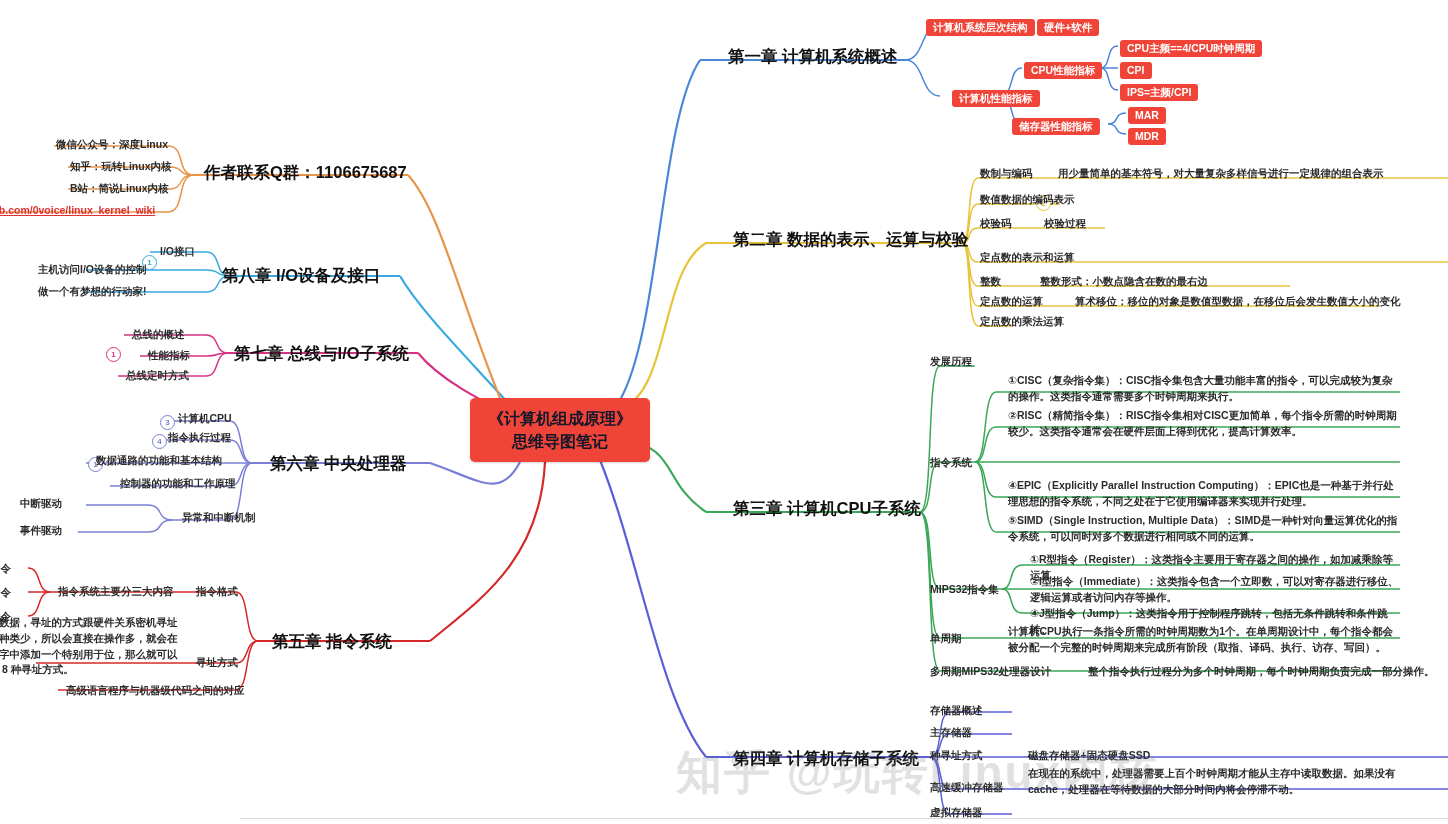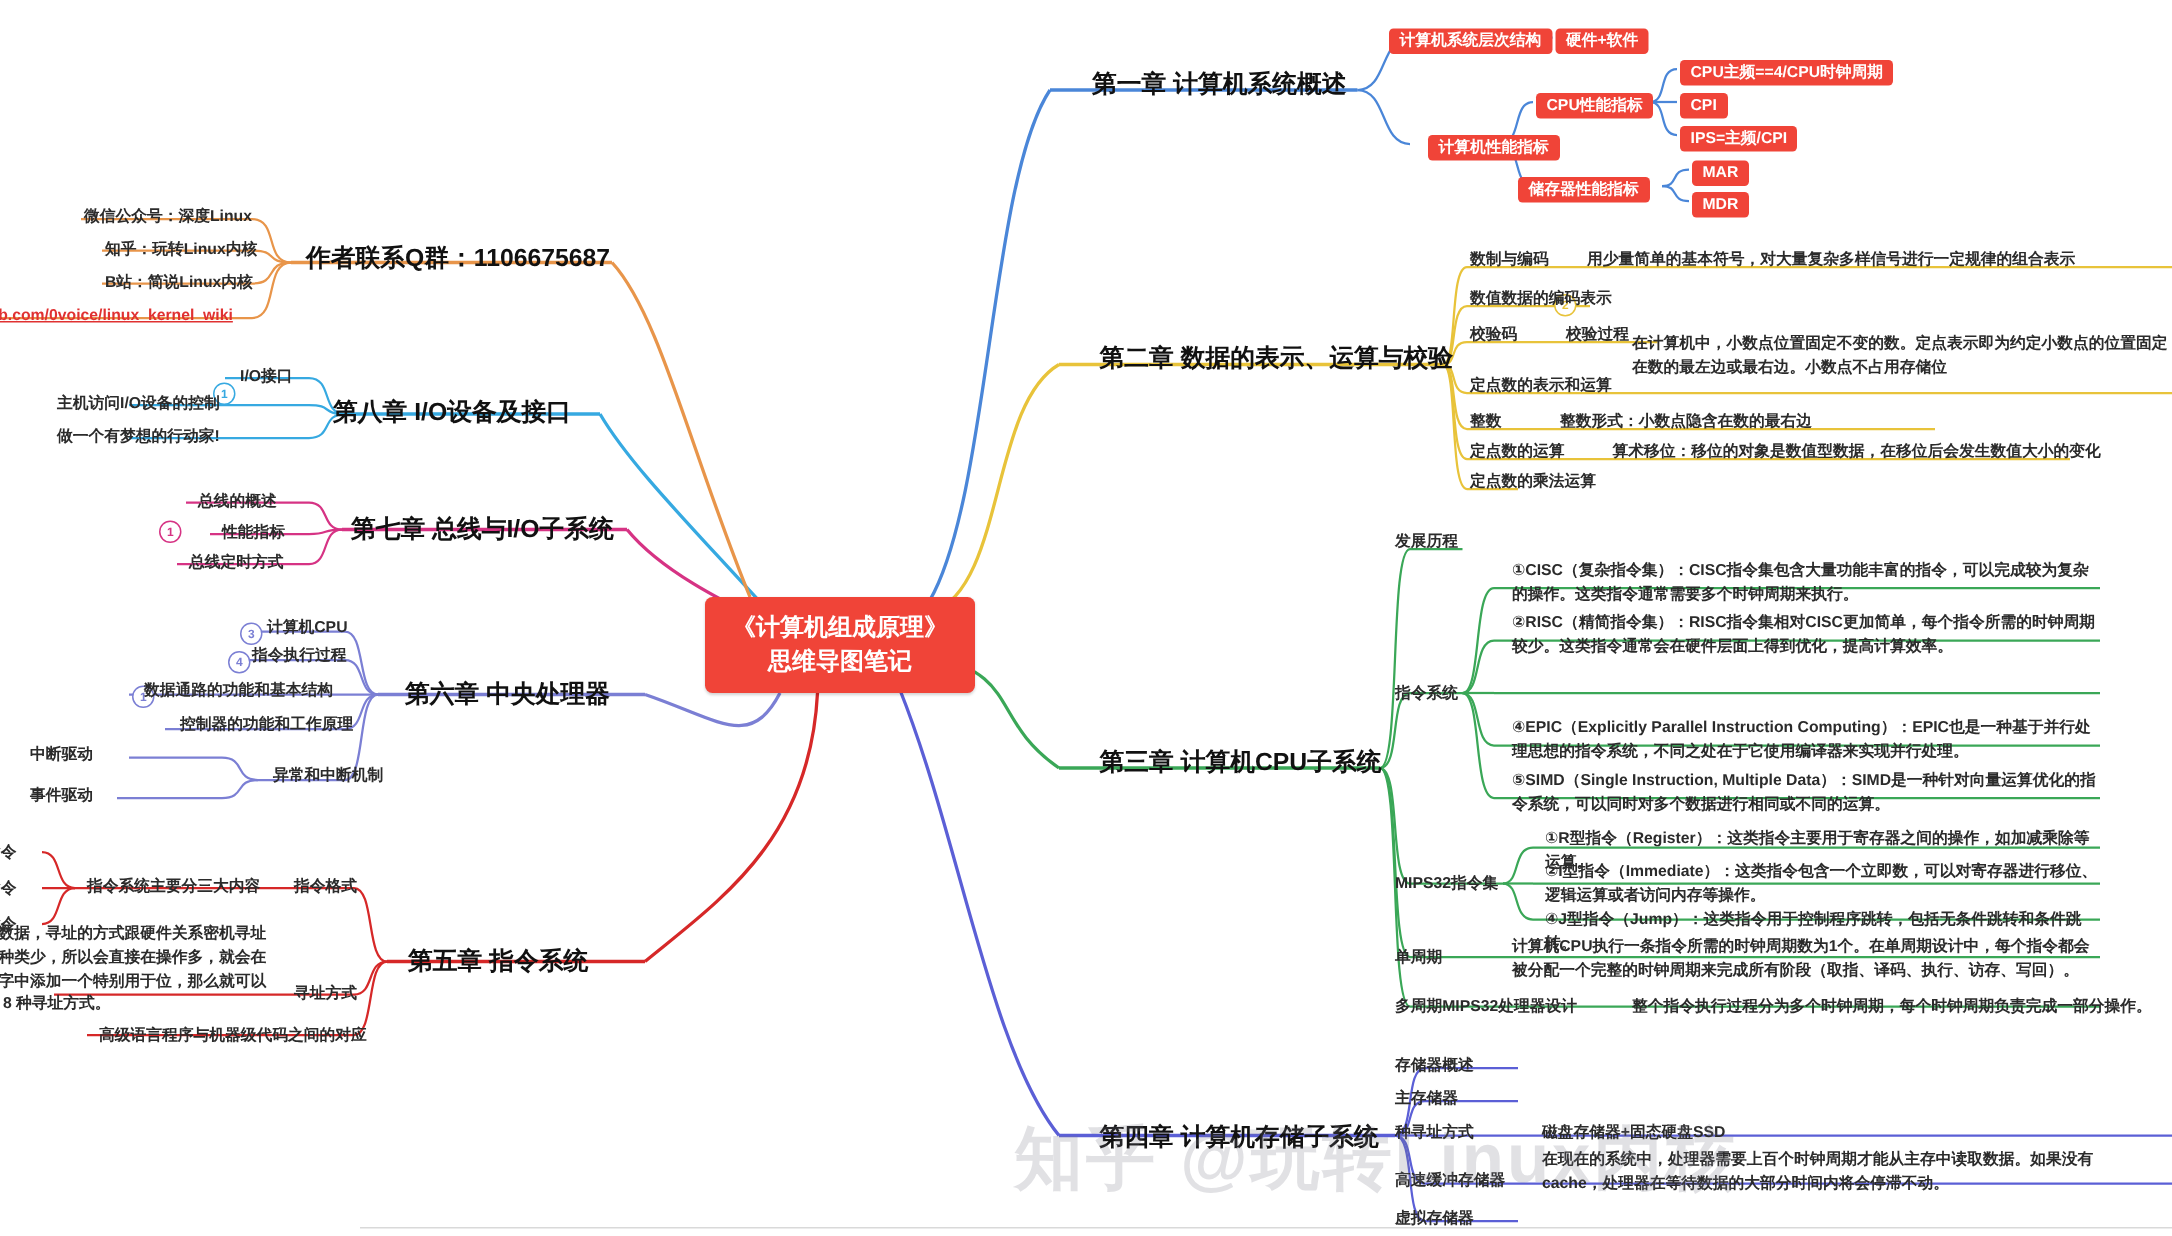--- a/index.html
+++ b/index.html
@@ -6,21 +6,21 @@
   body{width:1448px;height:824px;overflow:hidden;
        font-family:"Liberation Sans","DejaVu Sans",sans-serif;
        -webkit-font-smoothing:antialiased;}
   #stage{position:relative;width:1448px;height:824px;overflow:hidden;background:#fff;}
   svg.links{position:absolute;left:0;top:0;width:1448px;height:824px;pointer-events:none;}
 
   .node{position:absolute;white-space:nowrap;line-height:1.25;}
 
   
   .root{
-    background:#f04438;color:#ffffff;font-weight:bold;font-size:16px;
+    background:#f04438;color:#0f172a;font-weight:bold;font-size:16px;
     border-radius:5px;padding:9px 16px;text-align:center;line-height:1.45;
     box-shadow:0 1px 2px rgba(0,0,0,.18);
   }
 
   
   .chapter{color:#111;font-weight:bold;font-size:16.5px;}
 
   
   .leaf{font-size:10.5px;color:#2b2b2b;font-weight:bold;}
   .para{font-size:10.5px;color:#2b2b2b;font-weight:bold;white-space:normal;line-height:1.5;}
@@ -209,21 +209,20 @@
   <div class="node" style="left:1128px;top:125px;"><span class="chip">MDR</span></div>
 
   <div class="node chapter" style="left:733px;top:229px;">第二章 数据的表示、运算与校验</div>
   <div class="badge" style="left:1036px;top:196px;color:#e8c33a;">2</div>
   <div class="node leaf" style="left:980px;top:167px;">数制与编码</div>
   <div class="node leaf" style="left:1058px;top:167px;">用少量简单的基本符号，对大量复杂多样信号进行一定规律的组合表示</div>
   <div class="node leaf" style="left:980px;top:193px;">数值数据的编码表示</div>
   <div class="node leaf" style="left:980px;top:217px;">校验码</div>
   <div class="node leaf" style="left:1044px;top:217px;">校验过程</div>
   <div class="node leaf" style="left:980px;top:251px;">定点数的表示和运算</div>
-  <div class="node para" style="left:1088px;top:222px;width:360px;">在计算机中，小数点位置固定不变的数。定点表示即为约定小数点的位置固定在数的最左边或最右边。小数点不占用存储位</div>
   <div class="node leaf" style="left:980px;top:275px;">整数</div>
   <div class="node leaf" style="left:1040px;top:275px;">整数形式：小数点隐含在数的最右边</div>
   <div class="node leaf" style="left:980px;top:295px;">定点数的运算</div>
   <div class="node leaf" style="left:1075px;top:295px;">算术移位：移位的对象是数值型数据，在移位后会发生数值大小的变化</div>
   <div class="node leaf" style="left:980px;top:315px;">定点数的乘法运算</div>
 
   <div class="node chapter" style="left:733px;top:498px;">第三章 计算机CPU子系统</div>
   <div class="node leaf" style="left:930px;top:355px;text-align:center;">发展历程</div>
   <div class="node leaf" style="left:930px;top:456px;">指令系统</div>
   <div class="node para" style="left:1008px;top:373px;width:390px;">①CISC（复杂指令集）：CISC指令集包含大量功能丰富的指令，可以完成较为复杂的操作。这类指令通常需要多个时钟周期来执行。</div>

